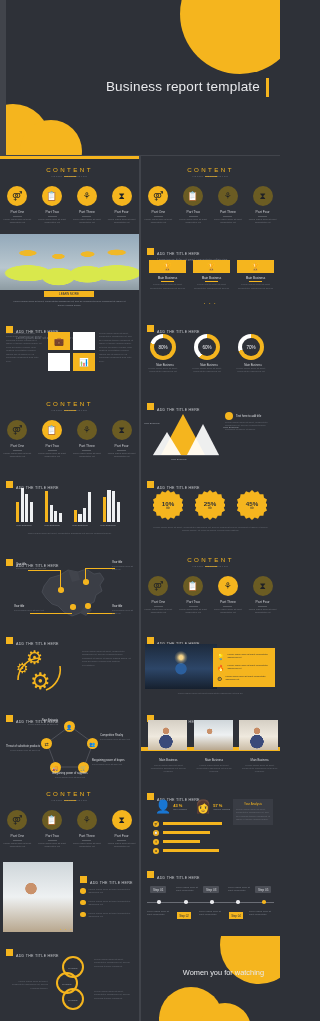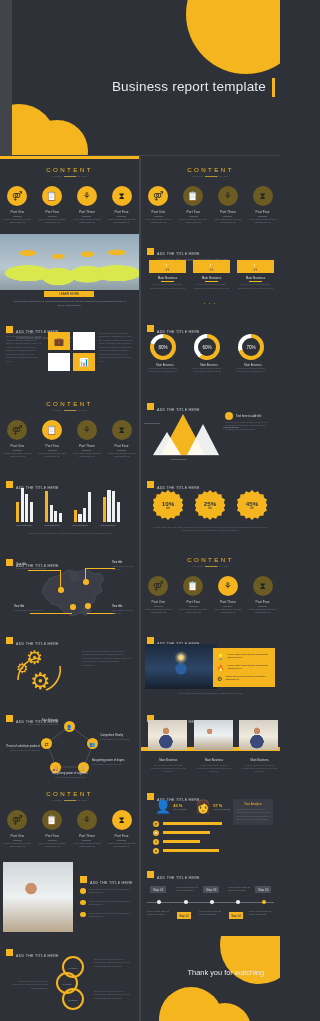--- a/index.html
+++ b/index.html
@@ -6,21 +6,21 @@
   html, body {
     width: 280px; height: 1021px;
     background: #2e3138;
     font-family: "Liberation Sans", sans-serif;
     overflow: hidden;
   }
   .page { position: relative; width: 280px; height: 1021px; background:#41444b; }
 
   
   .slide { position: absolute; background: #2e3138; overflow: hidden; }
-  .hero  { left:12px; top:0; width:280px; height:155px; }
+  .hero  { left:6px; top:0; width:280px; height:155px; }
   .sl    { width:139px; height:77.5px; }
 
   
   .hero-blob-tr{
     position:absolute; right:-14px; top:-46px; width:120px; height:120px;
     border-radius:50%; background:#f5b51e;
   }
   .hero-blob-bl1{
     position:absolute; left:-30px; top:104px; width:74px; height:74px;
     border-radius:50%; background:#f5b51e;
@@ -725,17 +725,17 @@
     </div>
     <div class="lorem-d" style="position:absolute;left:8px;top:44px;width:40px;text-align:right">Lorem ipsum dolor sit amet, consectetur adipiscing elit, sed do eiusmod tempor.</div>
     <div class="lorem-d" style="position:absolute;left:94px;top:22px;width:40px">Lorem ipsum dolor sit amet, consectetur adipiscing elit, sed do eiusmod tempor incididunt.</div>
     <div class="lorem-d" style="position:absolute;left:94px;top:54px;width:40px">Lorem ipsum dolor sit amet, consectetur adipiscing elit, sed do eiusmod tempor incididunt.</div>
   </div>
 
   <div class="slide sl" style="left:141px;top:936px;height:85px">
     <div class="ty-blob1"></div>
     <div class="ty-blob2"></div>
     <div class="ty-blob3"></div>
-    <div class="ty-title">Thank you for watching</div>
+    <div class="ty-title">Women you for watching</div>
     <div class="ty-caret"></div>
   </div>
 
 </div>
 
 </body></html>

